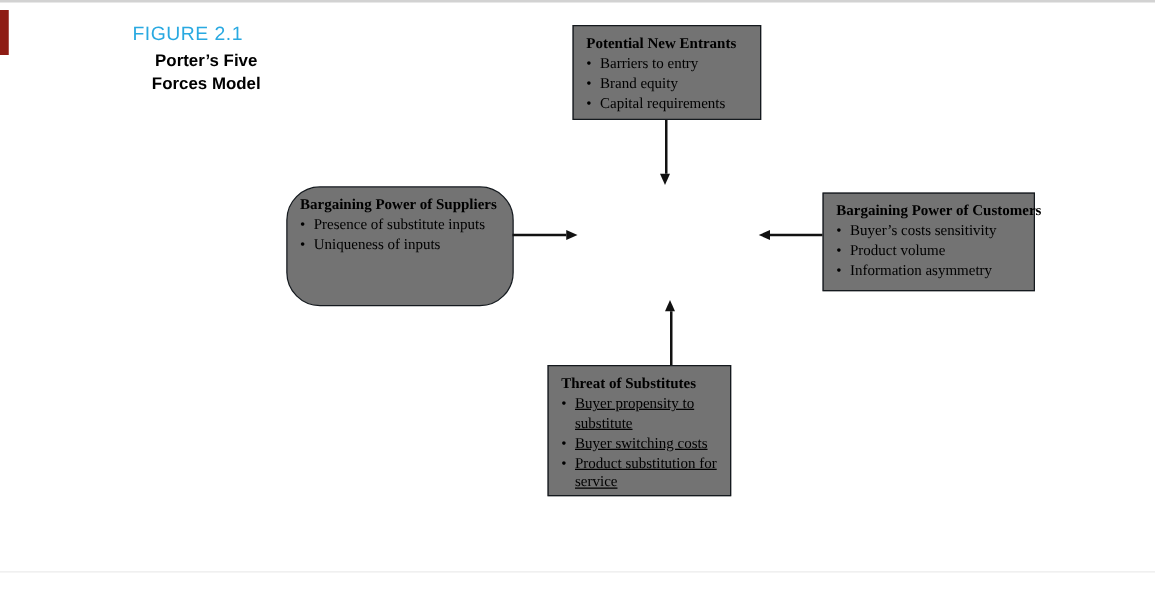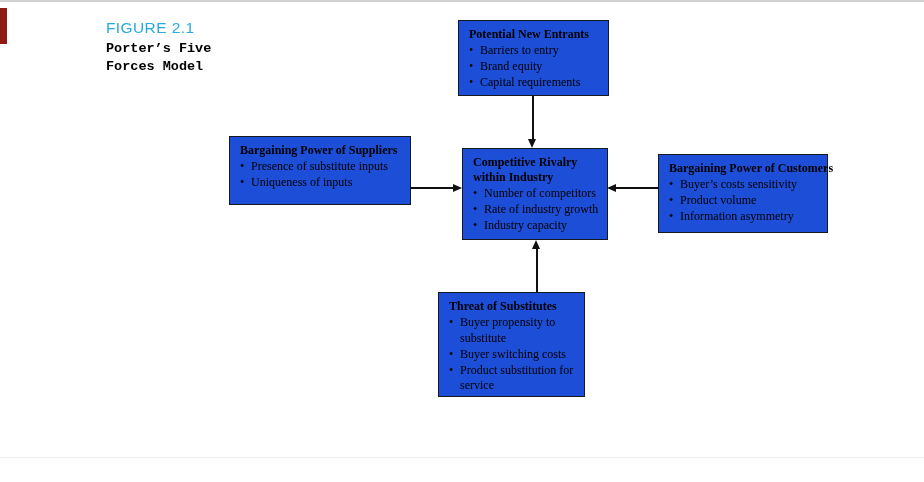--- a/index.html
+++ b/index.html
@@ -26,48 +26,48 @@
   }
   .figure-head {
     position: absolute; left: 106px; top: 19px; width: 130px;
   }
   .figure-label {
     font-family: "Liberation Sans", sans-serif;
     font-weight: normal; font-size: 15.5px; letter-spacing: 0.4px;
     color: #29a9e1; margin: 0 0 3px 0;
   }
   .figure-title {
-    font-family: Liberation Mono, monospace;
+    font-family: Liberation Sans, sans-serif;
     font-weight: bold; font-size: 13.5px; line-height: 1.3;
-    color: #000; width: 118px;
+    color: #000; width: 118px; text-align: center;
   }
   .box {
     position: absolute;
     box-sizing: border-box;
-    background: #1d4ed8;
+    background: #737373;
     border: 1.6px solid #14191e;
     padding: 6px 5px 4px 8px;
   }
   .box .title {
     font-weight: bold; font-size: 12px; line-height: 1.26;
     margin: 0 0 1px 2px; white-space: nowrap;
   }
   .box ul {
     margin: 0; padding: 0; list-style: none;
     font-size: 12px; line-height: 1.32;
   }
   .box li { position: relative; padding-left: 13px; white-space: nowrap; }
   .box li::before { content: "\2022"; position: absolute; left: 2px; }
   .box--top    { left: 458px; top: 20px;  width: 151px; height: 76px; }
   .box--center { left: 462px; top: 148px; width: 146px; height: 92px; }
   .box--center .title { white-space: normal; }
-  .box--left   { left: 229px; top: 136px; width: 182px; height: 69px; }
+  .box--left   { left: 229px; top: 149px; width: 182px; height: 96px; border-radius: 27px; }
   .box--right  { left: 658px; top: 154px; width: 170px; height: 79px; }
   .box--bottom { left: 438px; top: 292px; width: 147px; height: 105px; }
-  .box--bottom li { white-space: normal; }
+  .box--bottom li { white-space: normal; text-decoration: underline; }
   .arrow-line { position: absolute; background: #111; }
   .ah { position: absolute; width: 0; height: 0; }
   .ah-down  { border-left: 4.5px solid transparent; border-right: 4.5px solid transparent; border-top: 9px solid #111; }
   .ah-up    { border-left: 4.5px solid transparent; border-right: 4.5px solid transparent; border-bottom: 9px solid #111; }
   .ah-right { border-top: 4.5px solid transparent; border-bottom: 4.5px solid transparent; border-left: 9px solid #111; }
   .ah-left  { border-top: 4.5px solid transparent; border-bottom: 4.5px solid transparent; border-right: 9px solid #111; }
 </style>
 </head>
 <body>
 
@@ -92,28 +92,20 @@
   </div>
 
   <div class="box box--left">
     <div class="title">Bargaining Power of Suppliers</div>
     <ul>
         <li>Presence of substitute inputs</li>
         <li>Uniqueness of inputs</li>
       </ul>
   </div>
 
-  <div class="box box--center">
-    <div class="title">Competitive Rivalry within Industry</div>
-    <ul>
-        <li>Number of competitors</li>
-        <li>Rate of industry growth</li>
-        <li>Industry capacity</li>
-      </ul>
-  </div>
 
   <div class="box box--right">
     <div class="title">Bargaining Power of Customers</div>
     <ul>
         <li>Buyer’s costs sensitivity</li>
         <li>Product volume</li>
         <li>Information asymmetry</li>
       </ul>
   </div>
 

